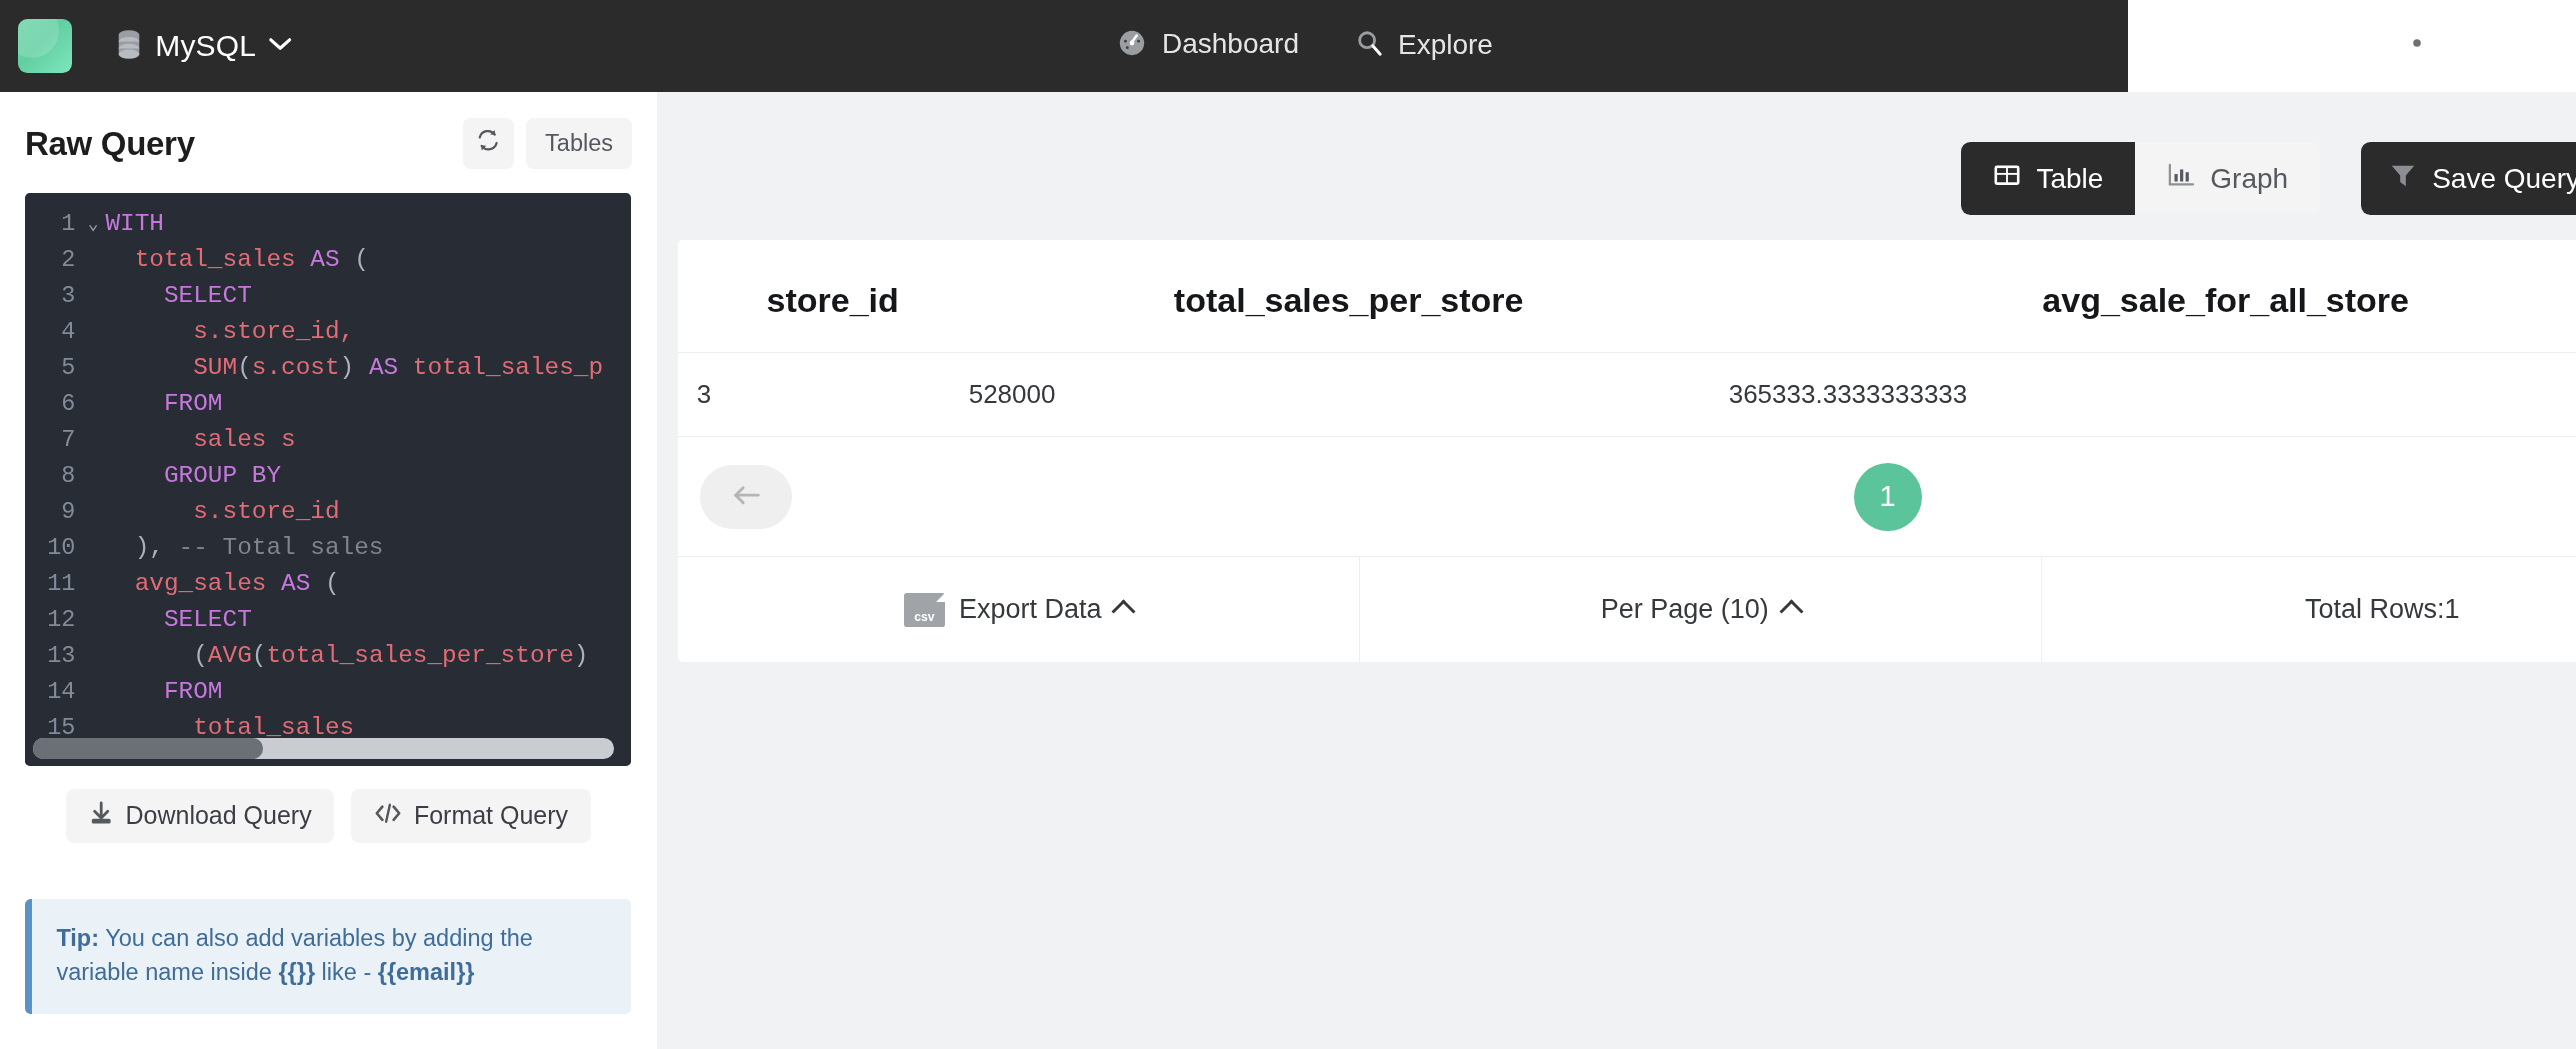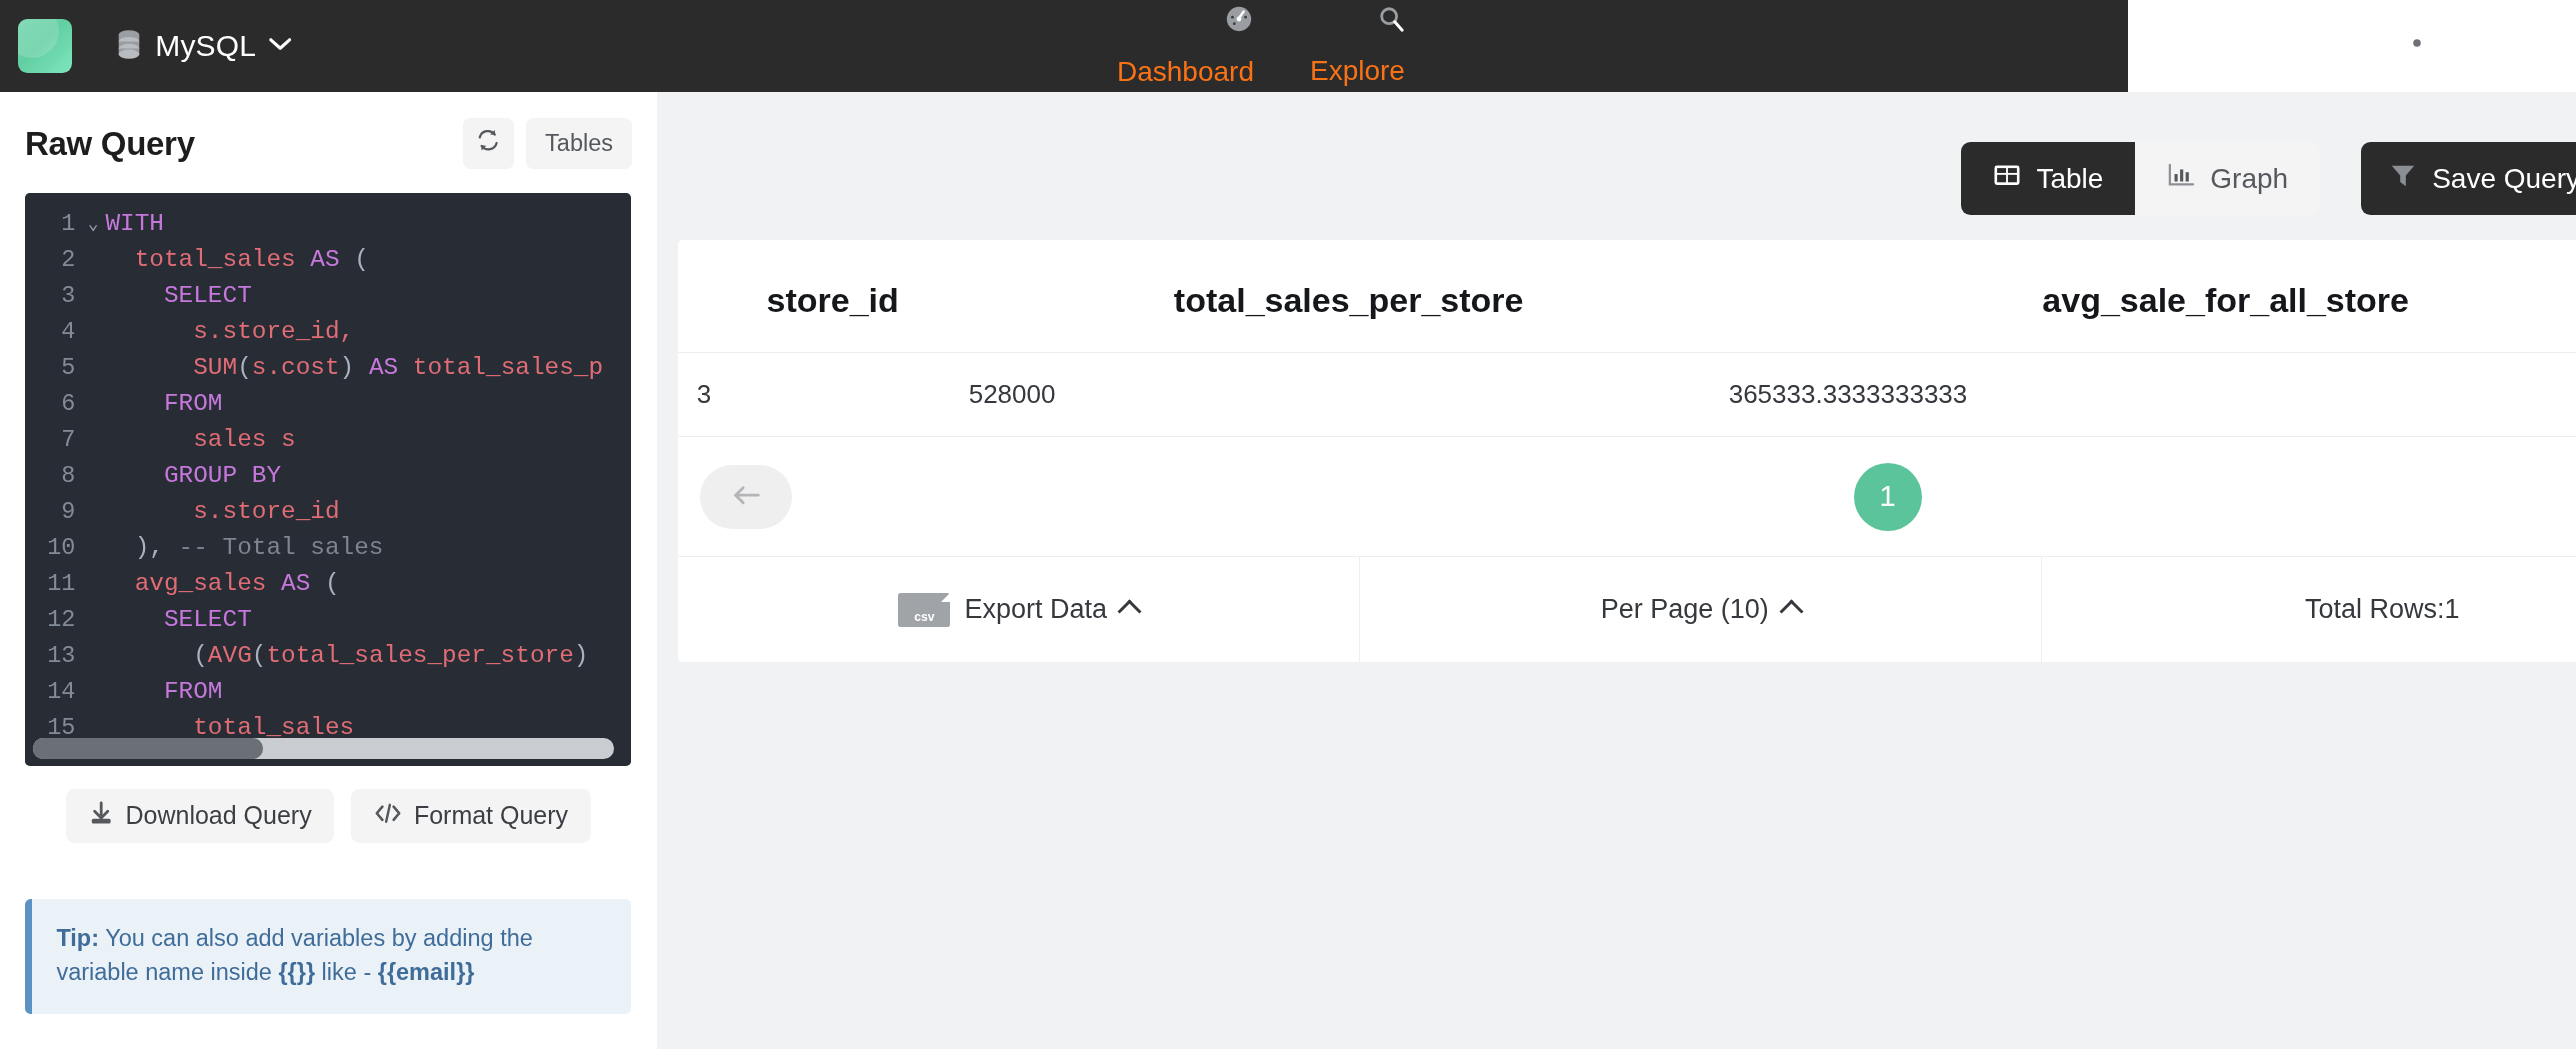--- a/index.html
+++ b/index.html
@@ -52,26 +52,25 @@
   }
   .nav-center {
     position: absolute;
     left: 1117px;
     display: flex;
     align-items: center;
     gap: 56px;
   }
   .nav-link {
     display: flex;
-    align-items: flex-end;
+    align-items: flex-start;
     gap: 15px;
-    color: #f97316;
+    color: #e5e5e5;
     font-size: 28px;
     cursor: pointer;
-    flex-direction: column;
   }
   .nav-right {
     position: absolute;
     left: 2402px;
     display: flex;
     align-items: center;
     gap: 17px;
     color: #ffffff;
     font-size: 28px;
     cursor: pointer;
@@ -349,21 +348,21 @@
     justify-content: center;
     gap: 14px;
     font-size: 27px;
     color: #35383d;
     border-right: 1.9px solid #eceef0;
     cursor: pointer;
   }
   .footer-cell:last-child { border-right: none; cursor: default; }
 
   .csv-icon {
-    width: 52px; height: 34px;
+    width: 41px; height: 34px;
     background: #a0a4a9;
     border-radius: 2.8px;
     position: relative;
     display: inline-flex;
     align-items: flex-end;
     justify-content: center;
     color: #ffffff;
     font-size: 12.2px;
     font-weight: bold;
     padding-bottom: 2.8px;

